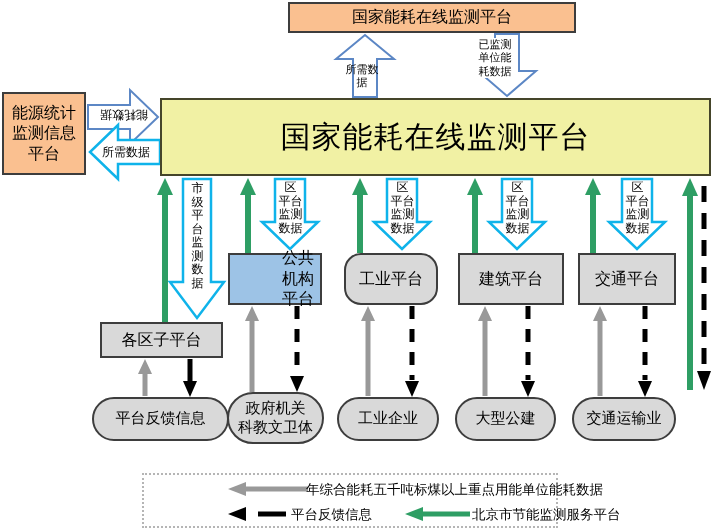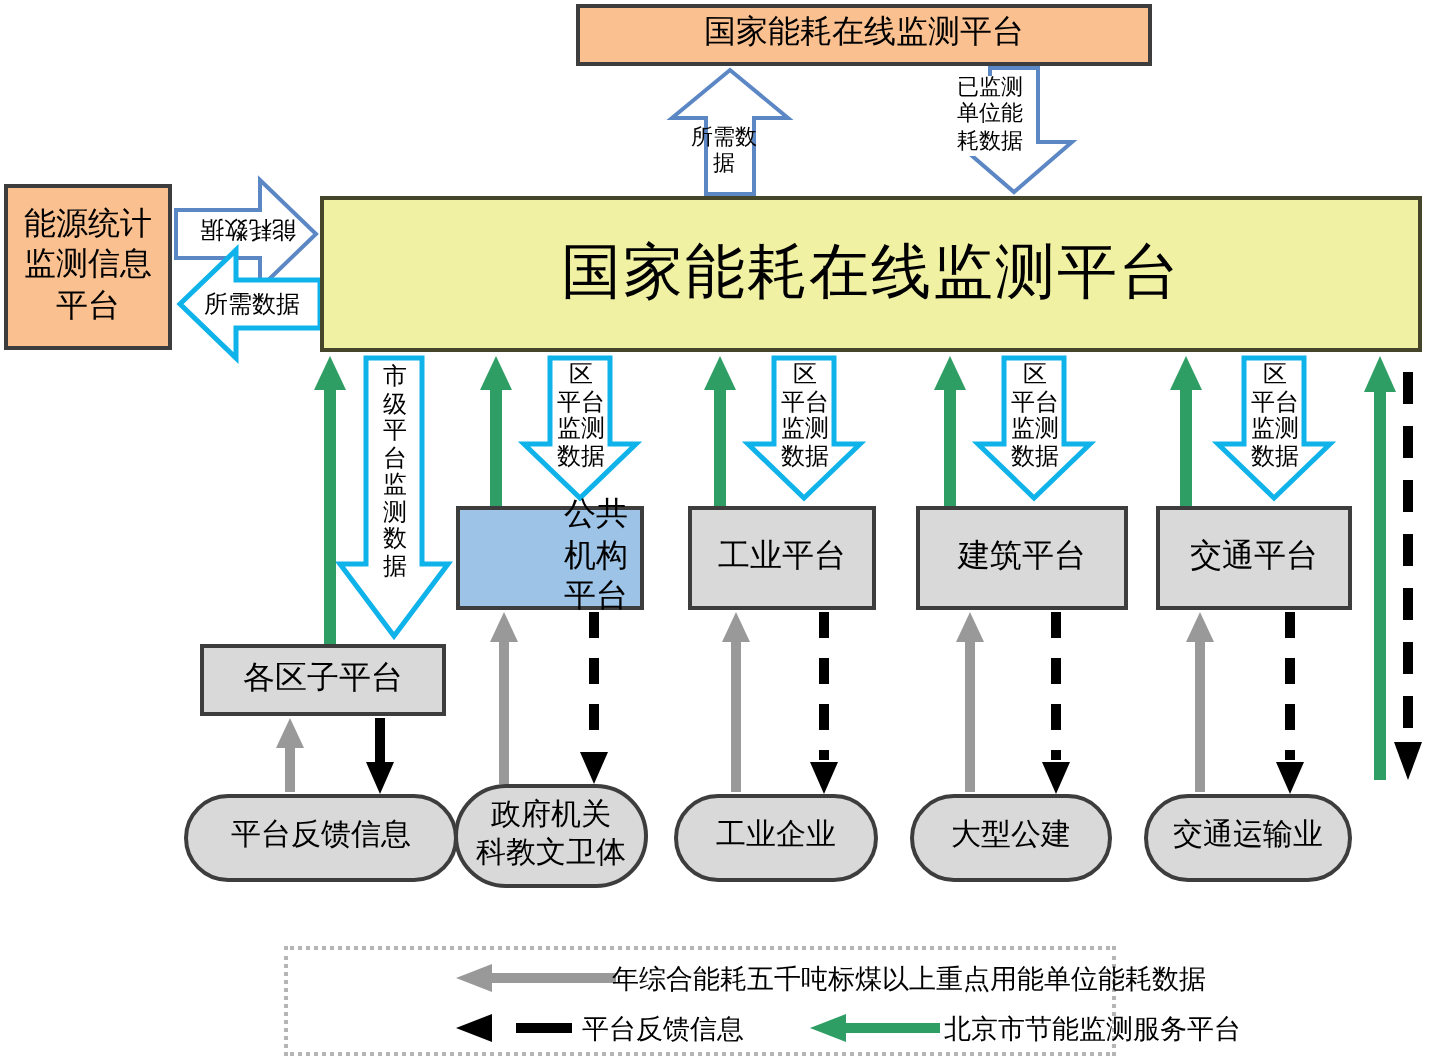--- a/index.html
+++ b/index.html
@@ -136,21 +136,21 @@
 
   <div class="box orange" style="left:2px;top:92px;width:84px;height:83px;font-size:16px;">能源统计
 监测信息
 平台</div>
 
   <div class="box yellow" style="left:160px;top:98px;width:551px;height:78px;font-size:30px;letter-spacing:1px;">国家能耗在线监测平台</div>
 
   <div class="box bluebox" style="left:228px;top:253px;width:94px;height:52px;font-size:16px;padding-left:46px;">公共机构
 平台</div>
 
-  <div class="box graybox" style="left:344px;top:253px;width:94px;height:52px;font-size:16px;">工业平台</div>
+  <div class="box graybox" style="left:344px;top:253px;width:94px;height:52px;font-size:16px;border-radius:17px;">工业平台</div>
 
   <div class="box graybox" style="left:458px;top:253px;width:106px;height:52px;font-size:16px;">建筑平台</div>
 
   <div class="box graybox" style="left:578px;top:253px;width:98px;height:52px;font-size:16px;">交通平台</div>
 
   <div class="box graybox" style="left:100px;top:322px;width:123px;height:36px;font-size:16px;">各区子平台</div>
 
   <div class="box graybox capsule" style="left:92px;top:397px;width:137px;height:44px;font-size:15px;">平台反馈信息</div>
 
   <div class="box graybox capsule" style="left:227px;top:392px;width:97px;height:52px;font-size:15px;">政府机关

